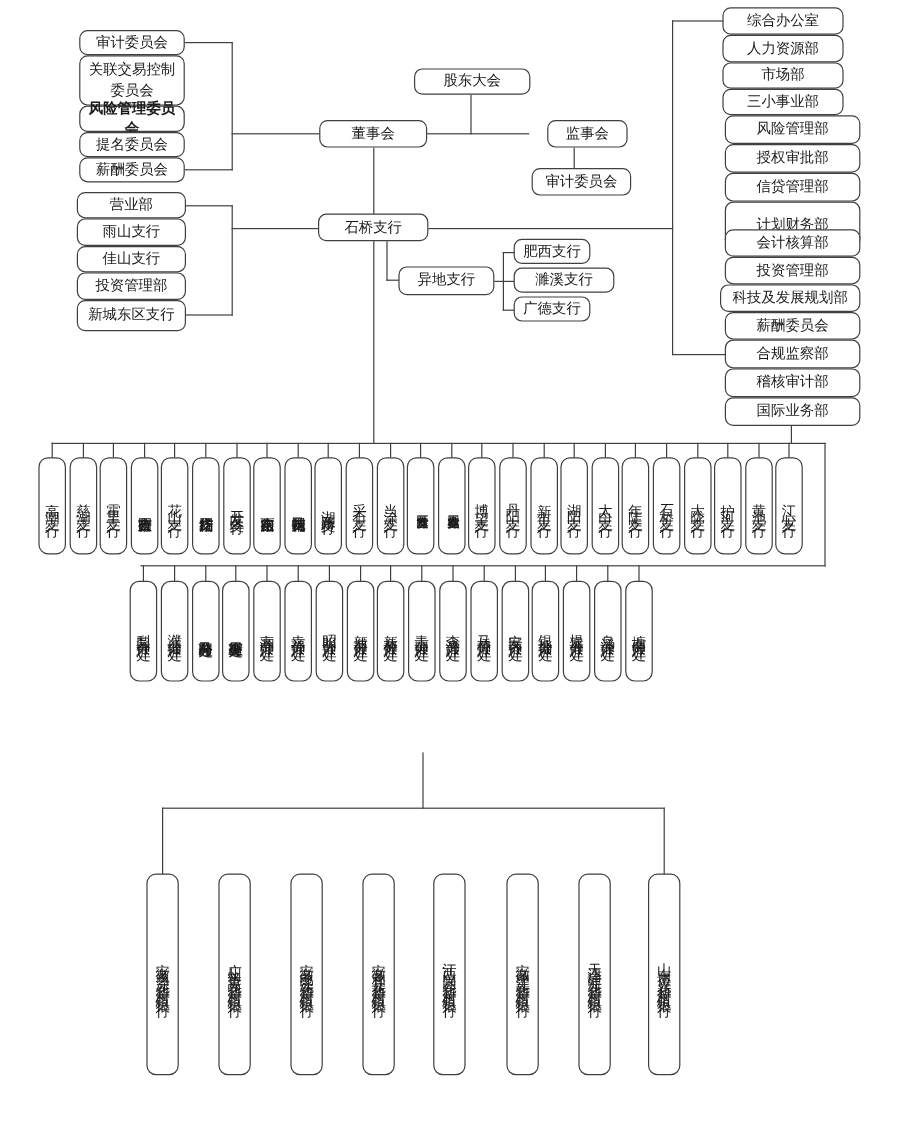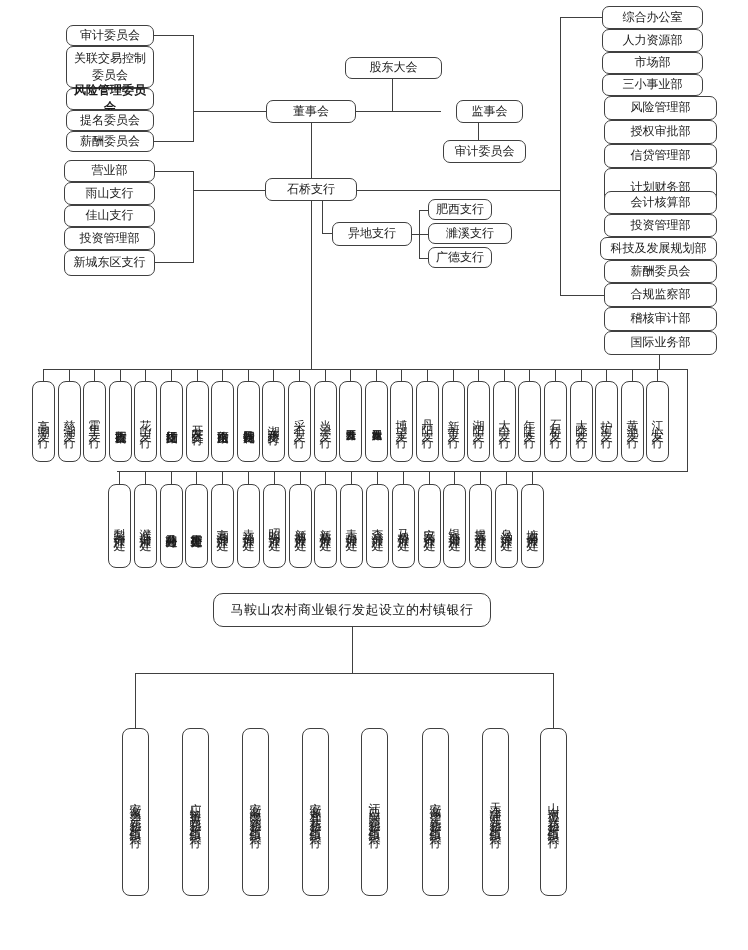--- a/index.html
+++ b/index.html
@@ -42,21 +42,20 @@
   <div class="hbox" style="left:266px;top:100px;width:90px;height:23px;">董事会</div>
 
   <div class="hbox" style="left:456px;top:100px;width:67px;height:23px;">监事会</div>
 
   <div class="hbox" style="left:443px;top:140px;width:83px;height:23px;">审计委员会</div>
 
   <div class="hbox" style="left:265px;top:178px;width:92px;height:23px;">石桥支行</div>
 
   <div class="hbox" style="left:332px;top:222px;width:80px;height:24px;">异地支行</div>
 
-  <div class="bottom-title-box">马鞍山农村商业银行发起设立的村镇银行</div>
 
   <div id="gen-layer">
       <div class="hbox" style="left: 66px; top: 25px; width: 88px; height: 21px;">审计委员会</div>
       <div class="hbox" style="left: 66px; top: 46px; width: 88px; height: 42px;">关联交易控制委员会</div>
       <div class="hbox" style="left: 66px; top: 88px; width: 88px; height: 22px; font-weight: bold;">风险管理委员会</div>
       <div class="hbox" style="left: 66px; top: 110px; width: 88px; height: 21px;">提名委员会</div>
       <div class="hbox" style="left: 66px; top: 131px; width: 88px; height: 21px;">薪酬委员会</div>
       <div class="hbox" style="left: 64px; top: 160px; width: 91px; height: 22px;">营业部</div>
       <div class="hbox" style="left: 64px; top: 182px; width: 91px; height: 23px;">雨山支行</div>
       <div class="hbox" style="left: 64px; top: 205px; width: 91px; height: 22px;">佳山支行</div>

